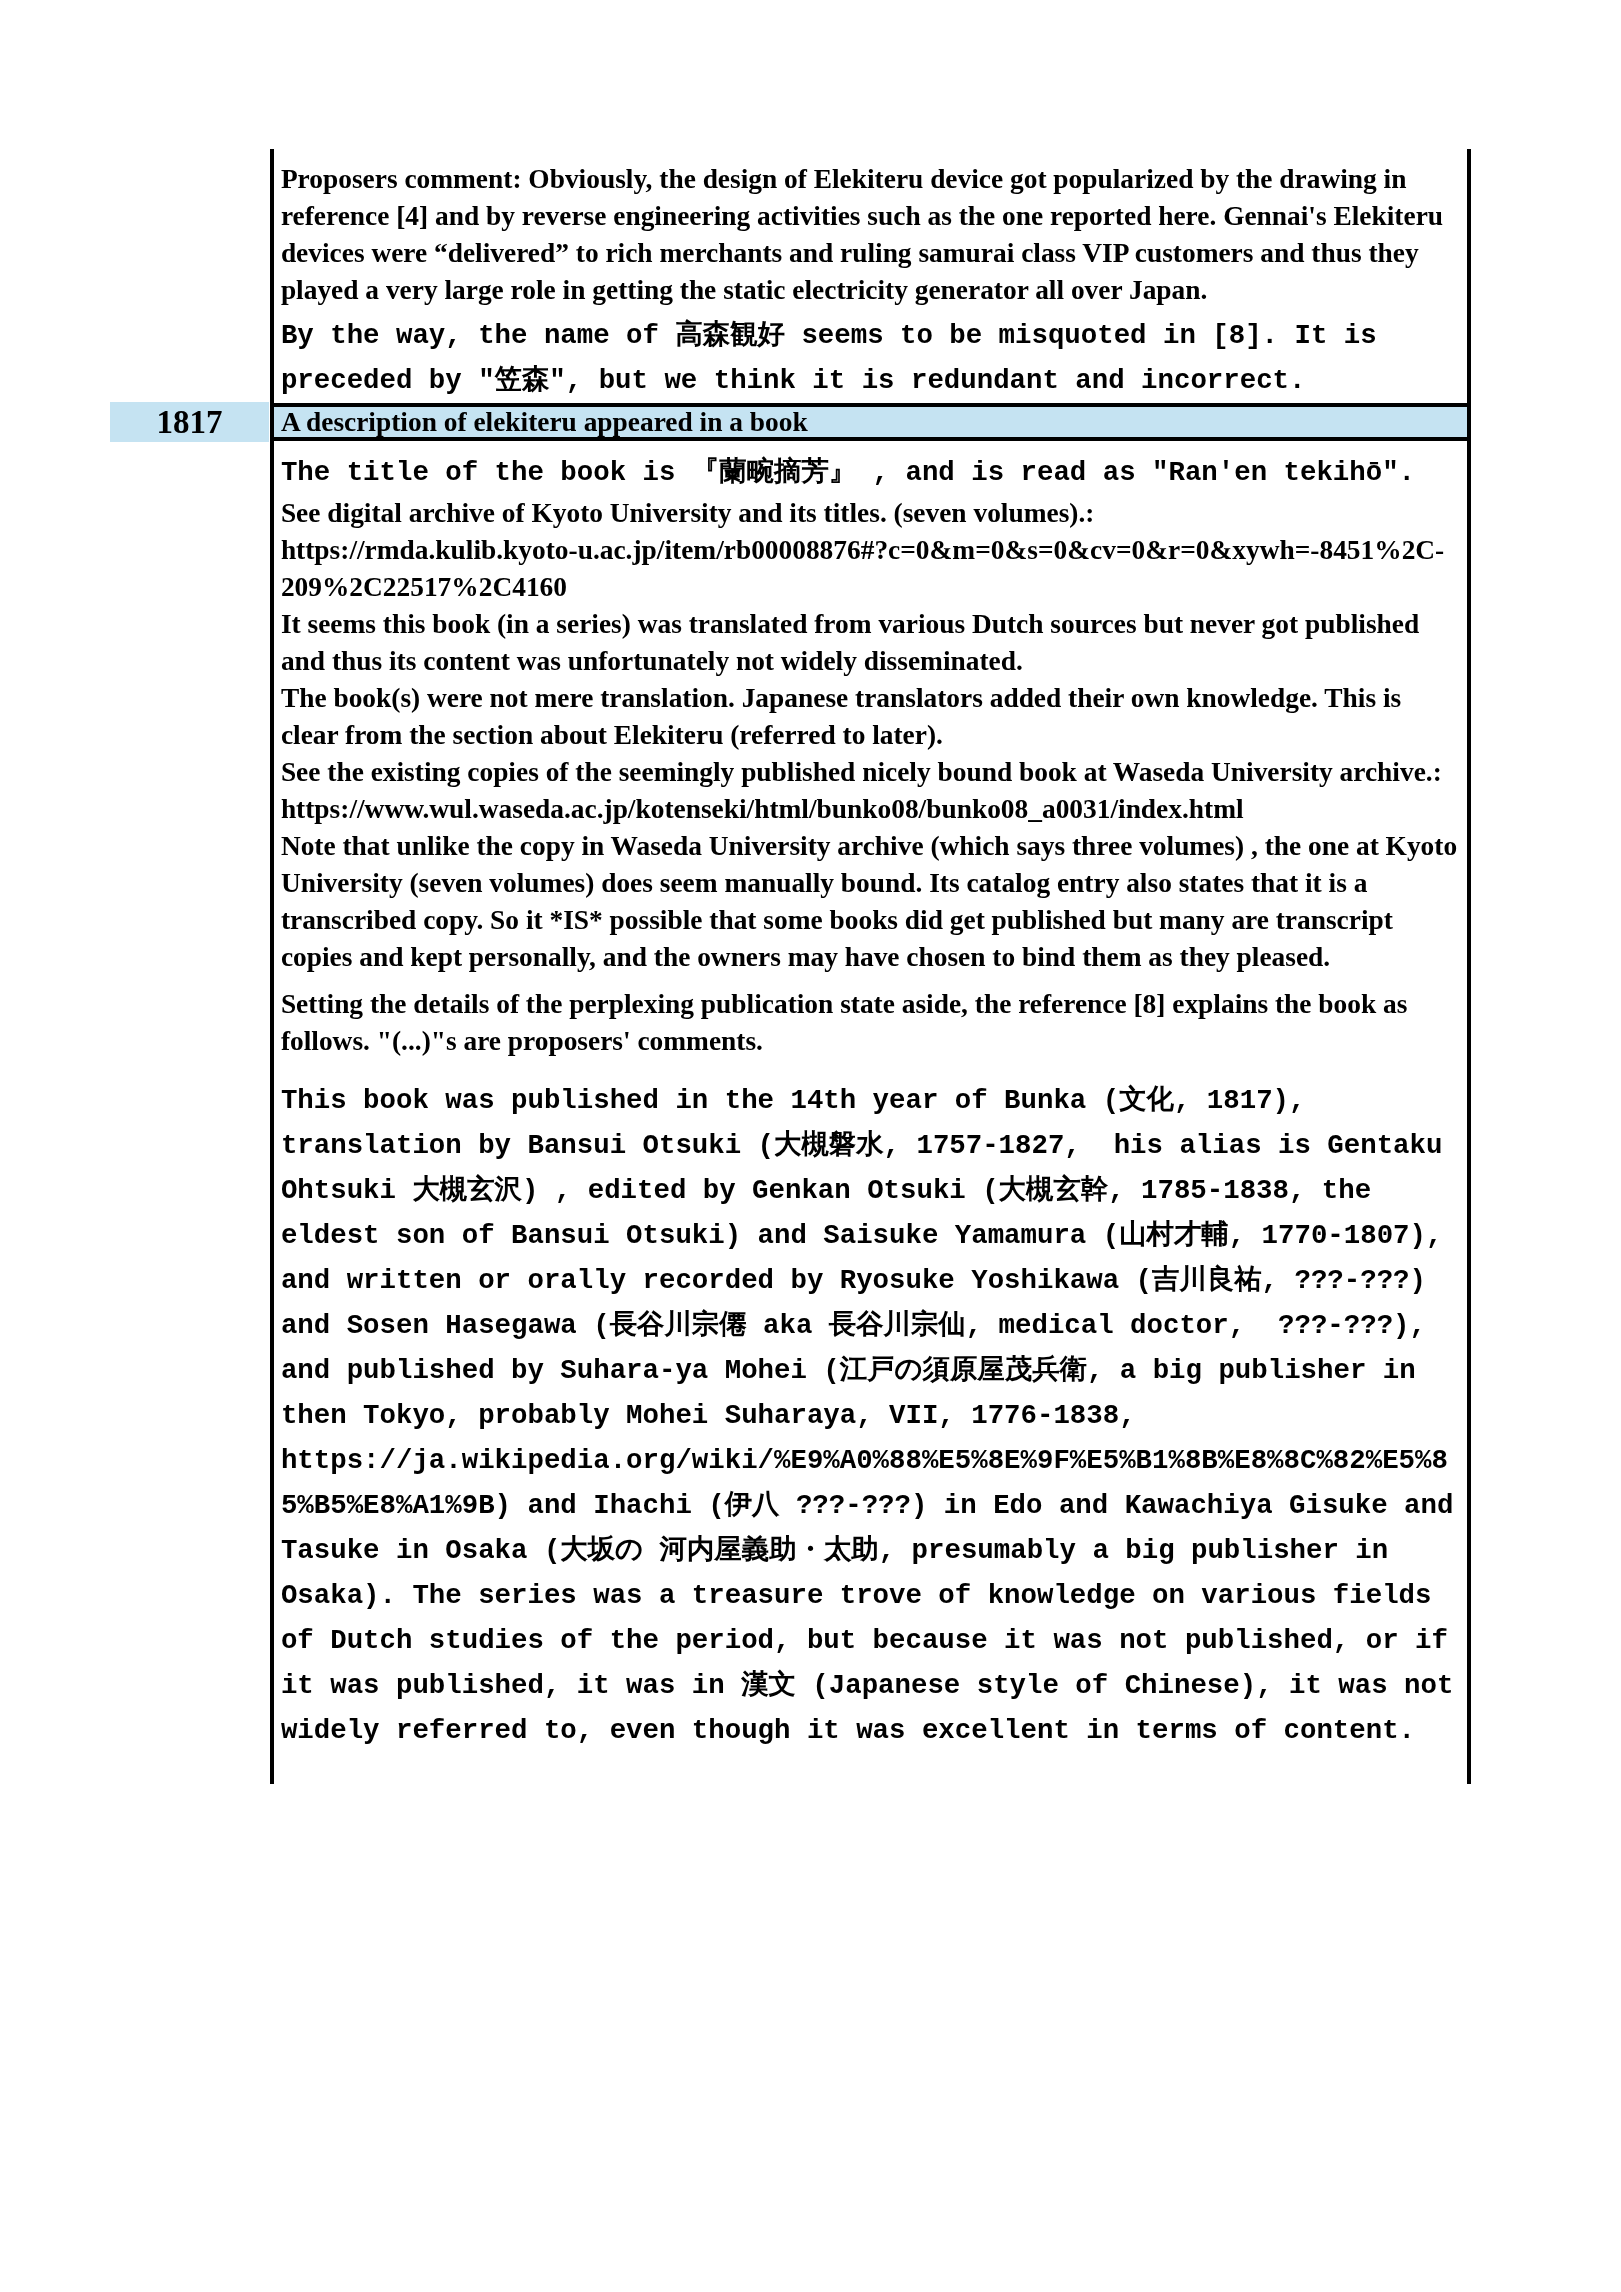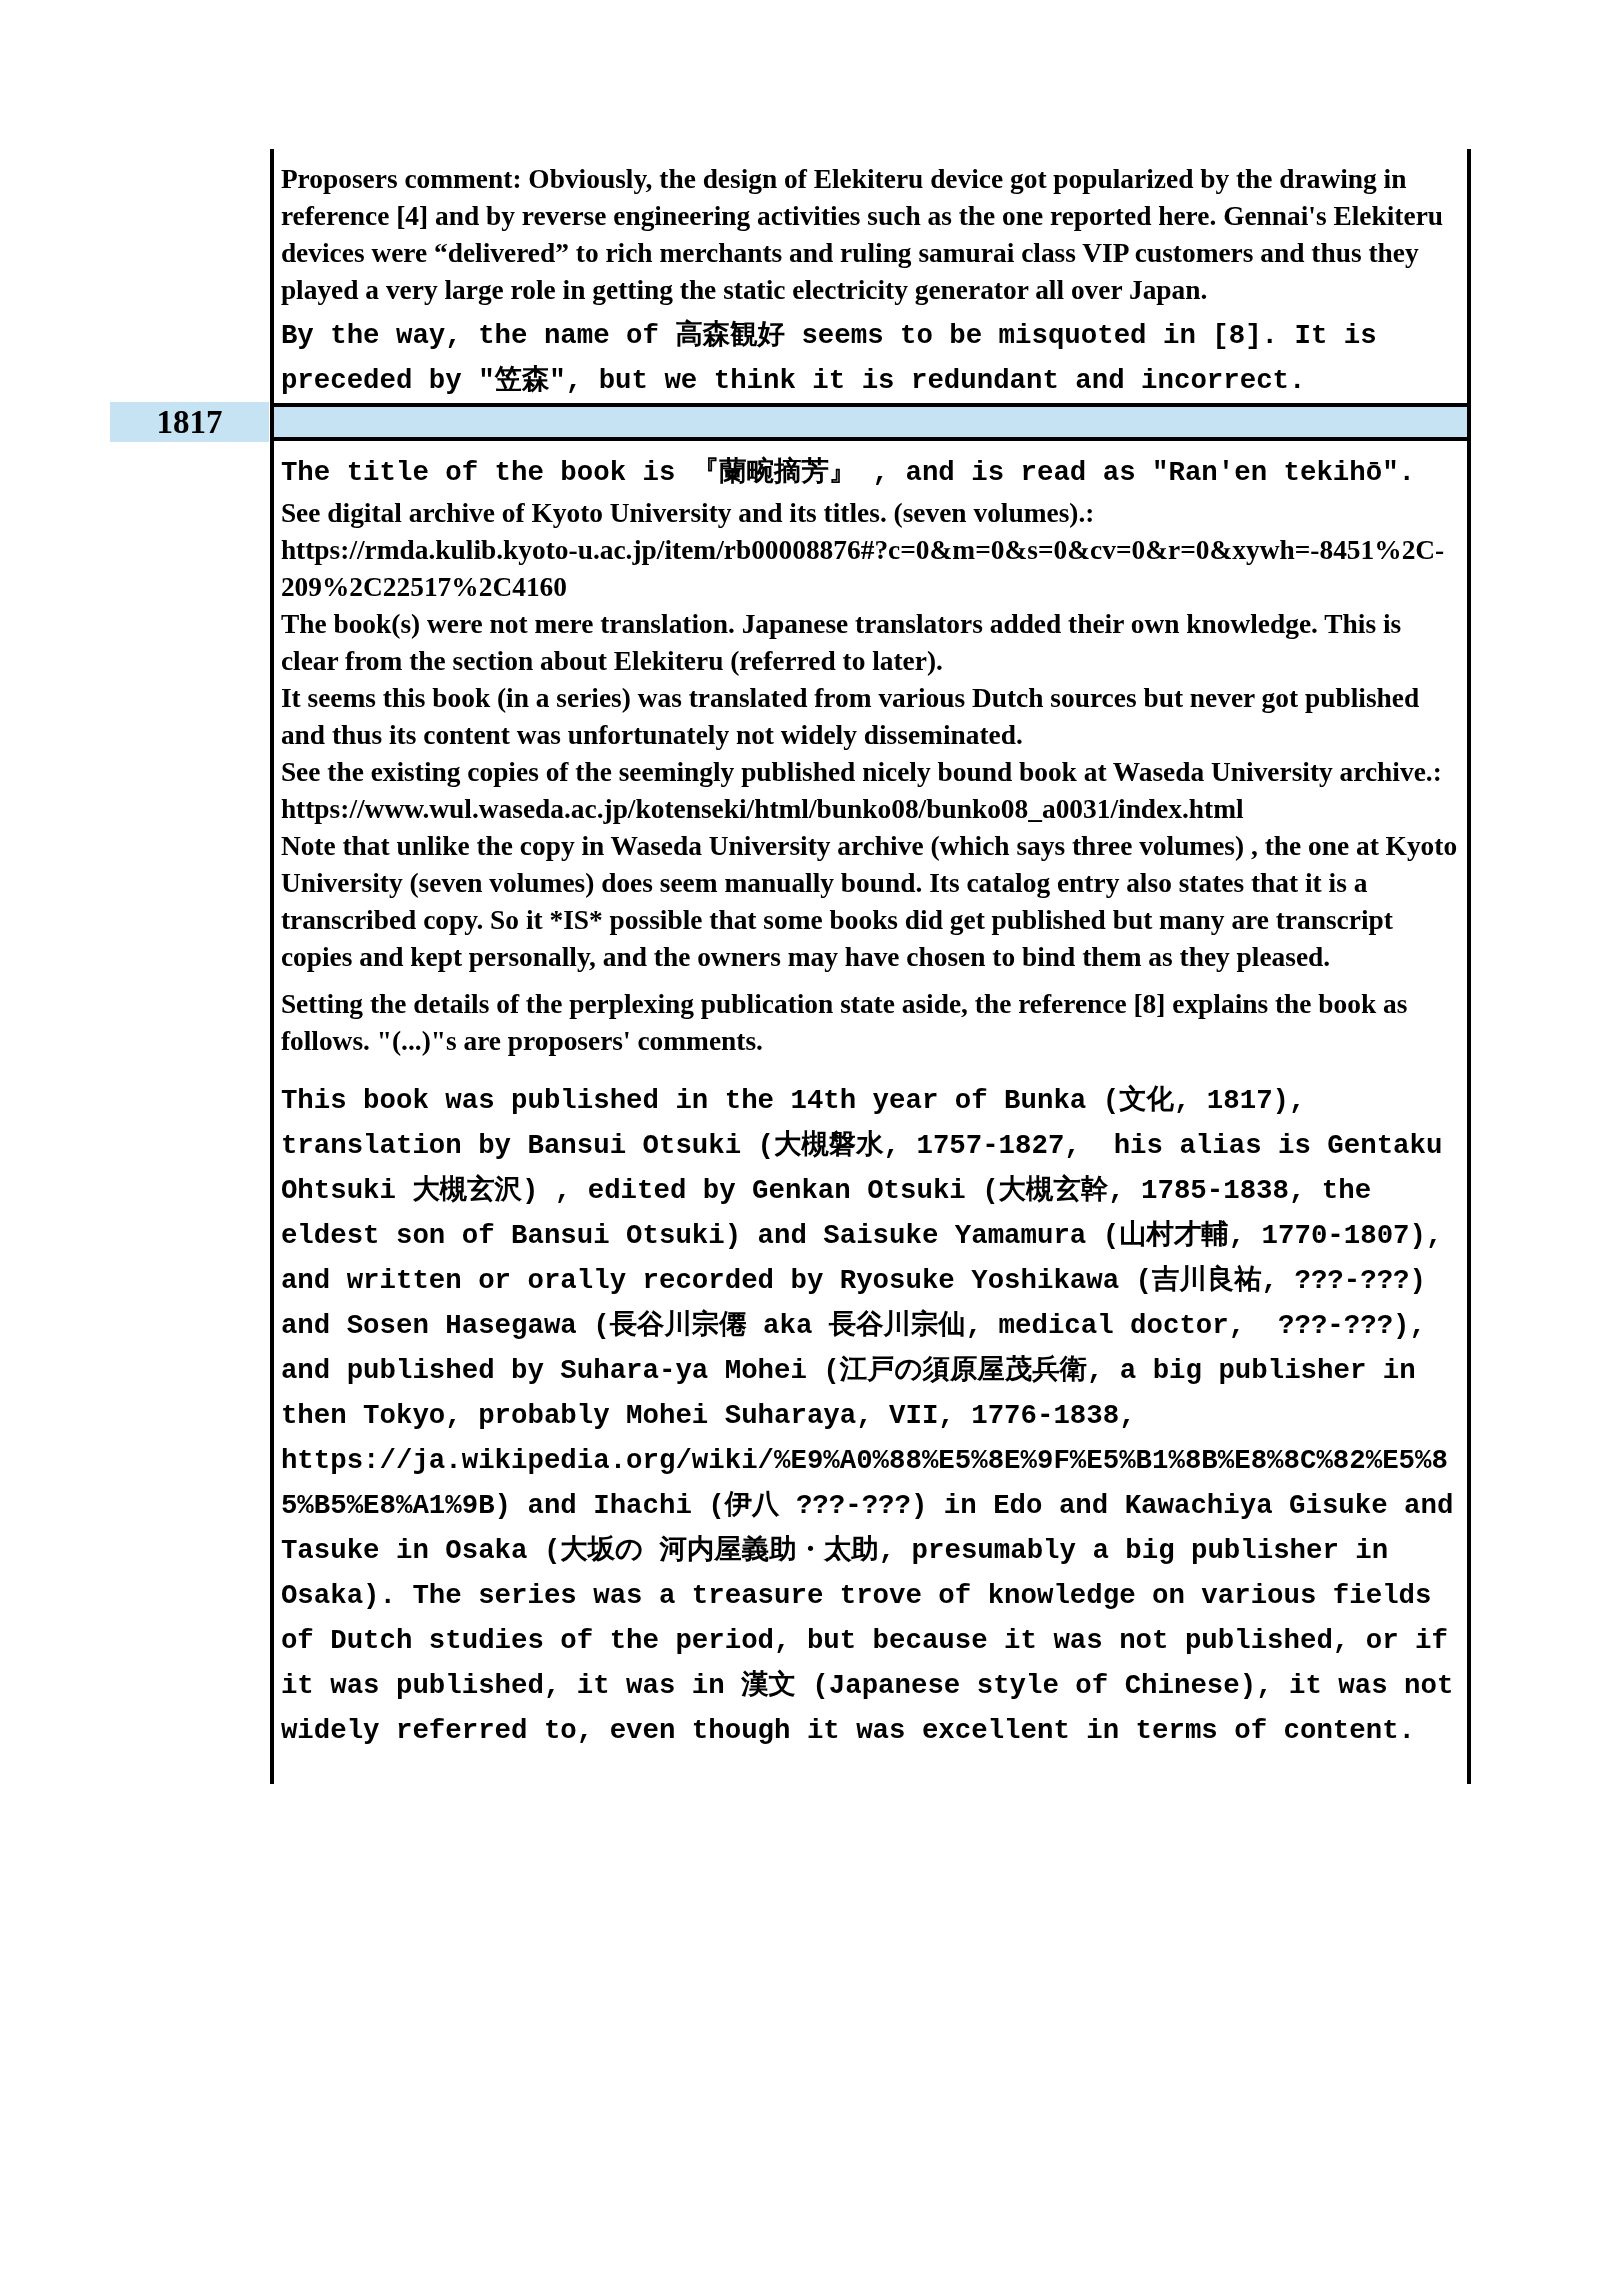--- a/index.html
+++ b/index.html
@@ -65,28 +65,29 @@
 <div class="page">
   <div class="table">
 
     <div class="comment-block">
       <p class="cell p1">Proposers comment: Obviously, the design of Elekiteru device got popularized by the drawing in reference [4] and by reverse engineering activities such as the one reported here. Gennai's Elekiteru devices were “delivered” to rich merchants and ruling samurai class VIP customers and thus they  played a very large role in getting the static electricity generator all over Japan.</p>
       <p class="cell p2 lh-cjk" style="line-height:40px;">By the way, the name of 高森観好 seems to be misquoted in [8]. It is preceded by "笠森", but we think it is redundant and incorrect.</p>
     </div>
 
     <div class="header-row">
       <div class="year-cell">1817</div>
+      <span>A description of elekiteru appeared in a book</span>
     </div>
 
     <div class="body-block">
       <p class="cell lh-cjk">The title of the book is 『蘭畹摘芳』 , and is read as "Ran'en tekihō".</p>
       <p class="cell">See digital archive of Kyoto University and its titles. (seven volumes).:
 https://rmda.kulib.kyoto-u.ac.jp/item/rb00008876#?c=0&amp;m=0&amp;s=0&amp;cv=0&amp;r=0&amp;xywh=-8451%2C-209%2C22517%2C4160</p>
+      <p class="cell">It seems this book (in a series) was translated from various Dutch sources but never got published and thus its content was unfortunately not widely disseminated.</p>
       <p class="cell">The book(s) were not mere translation. Japanese translators added their own knowledge. This is clear from the section about Elekiteru (referred to later).</p>
-      <p class="cell">It seems this book (in a series) was translated from various Dutch sources but never got published and thus its content was unfortunately not widely disseminated.</p>
       <p class="cell">See the existing copies of the seemingly published nicely bound book at Waseda University archive.: https://www.wul.waseda.ac.jp/kotenseki/html/bunko08/bunko08_a0031/index.html</p>
       <p class="cell">Note that unlike the copy in Waseda University archive (which says three volumes) , the one at Kyoto University (seven volumes) does seem manually bound. Its catalog entry also states that it is a transcribed copy. So it *IS* possible that some books did get published but many are transcript copies and kept personally, and the owners may have chosen to bind them as they pleased.</p>
       <p class="cell gap-sm">Setting the details of the perplexing publication state aside, the reference [8] explains the book as follows. "(...)"s are proposers' comments.</p>
       <p class="cell lh-cjk gap-md">This book was published in the 14th year of Bunka (文化, 1817), translation by Bansui Otsuki (大槻磐水, 1757-1827,  his alias is Gentaku Ohtsuki 大槻玄沢) , edited by Genkan Otsuki (大槻玄幹, 1785-1838, the eldest son of Bansui Otsuki) and Saisuke Yamamura (山村才輔, 1770-1807), and written or orally recorded by Ryosuke Yoshikawa (吉川良祐, ???-???) and Sosen Hasegawa (長谷川宗僊 aka 長谷川宗仙, medical doctor,  ???-???), and published by Suhara-ya Mohei (江戸の須原屋茂兵衛, a big publisher in then Tokyo, probably Mohei Suharaya, VII, 1776-1838,
 https://ja.wikipedia.org/wiki/%E9%A0%88%E5%8E%9F%E5%B1%8B%E8%8C%82%E5%85%B5%E8%A1%9B) and Ihachi (伊八 ???-???) in Edo and Kawachiya Gisuke and Tasuke in Osaka (大坂の 河内屋義助・太助, presumably a big publisher in Osaka). The series was a treasure trove of knowledge on various fields of Dutch studies of the period, but because it was not published, or if it was published, it was in 漢文 (Japanese style of Chinese), it was not widely referred to, even though it was excellent in terms of content.</p>
     </div>
 
   </div>
 </div>
 

